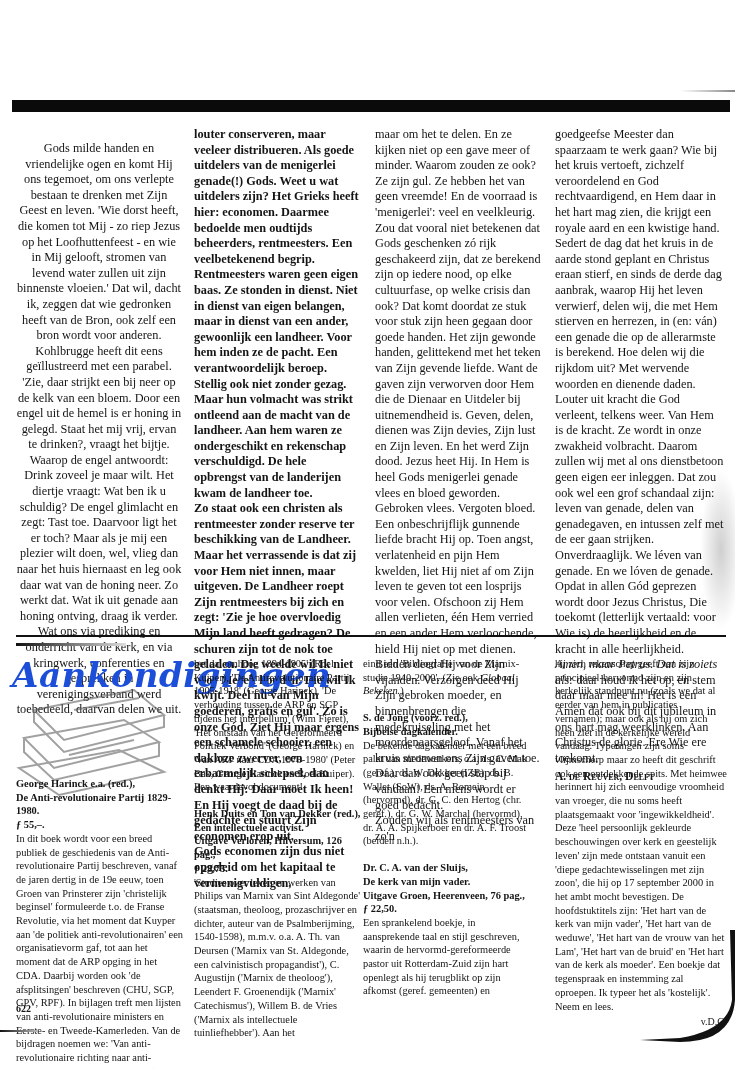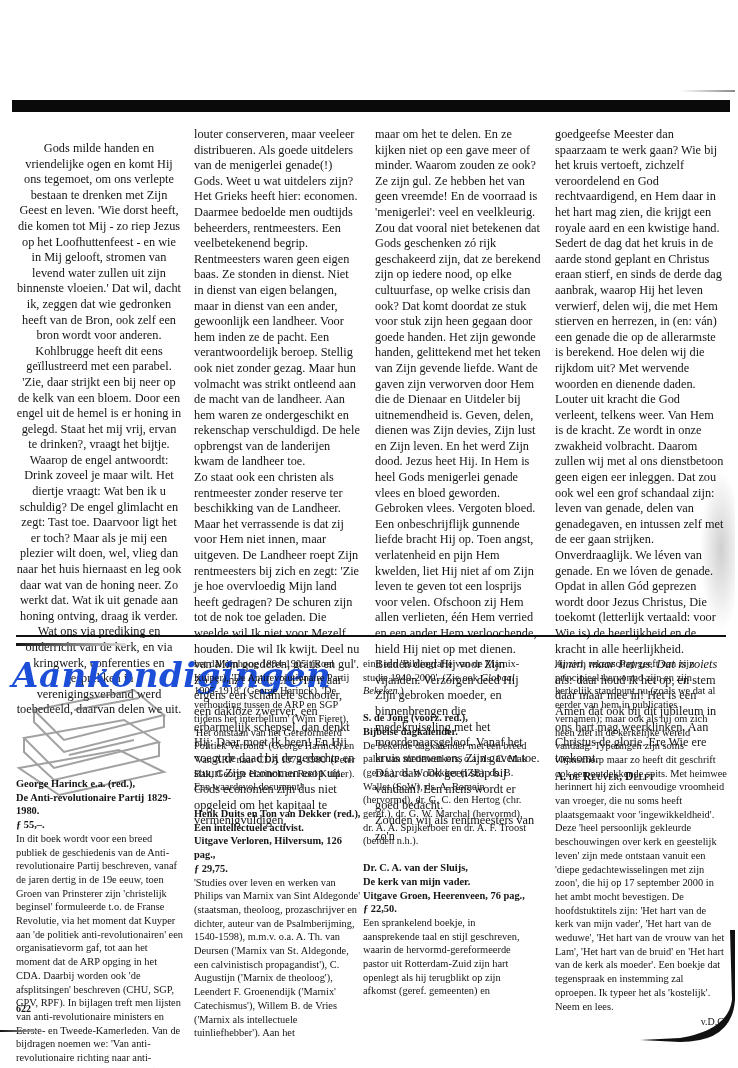--- a/index.html
+++ b/index.html
@@ -3,21 +3,21 @@
 <meta charset="utf-8">
 <style>
   html, body { margin: 0; padding: 0; background: #ffffff; }
   body { width: 738px; height: 1068px; position: relative; overflow: hidden;
          font-family: "Liberation Serif", "DejaVu Serif", serif; color: #141414; }
   .topbar { position: absolute; left: 12px; top: 100px; width: 718px; height: 12px; background: #0a0a0a; }
   .topnub { position: absolute; left: 680px; top: 90px; width: 55px; height: 2px; background: linear-gradient(90deg,#fff,#888); }
   .col { position: absolute; font-size: 12.3px; line-height: 15.6px; }
   .col p { margin: 0; }
   .c1 { left: 16px; top: 141px; width: 166px; text-align: center; }
-  .c2 { left: 194px; top: 127px; width: 166px; }
+  .c2 { left: 194px; top: 127px; width: 166px; font-weight: bold; }
   .c3 { left: 375px; top: 127px; width: 166px; }
   .c4 { left: 555px; top: 127px; width: 170px; }
   .it { font-style: italic; }
   .sig { text-align: left; font-variant: small-caps; font-weight: bold; font-size: 11.5px; margin-top: 3px !important; }
   .midrule { position: absolute; left: 16px; top: 635px; width: 710px; height: 2px; background: #111; }
   .midrule2 { position: absolute; left: 16px; top: 643px; width: 110px; height: 3px; background: linear-gradient(90deg,#111,#ddd); }
   .heading { position: absolute; left: 12px; top: 655px; font-style: italic; font-size: 34px;
              font-family: "DejaVu Serif", serif; font-weight: bold; letter-spacing: 0.5px; color: #1d4ed8; }
   .books { position: absolute; left: 14px; top: 680px; width: 160px; height: 120px; opacity: 0.55; }
   .acol { position: absolute; font-size: 10.4px; line-height: 13.7px; }

